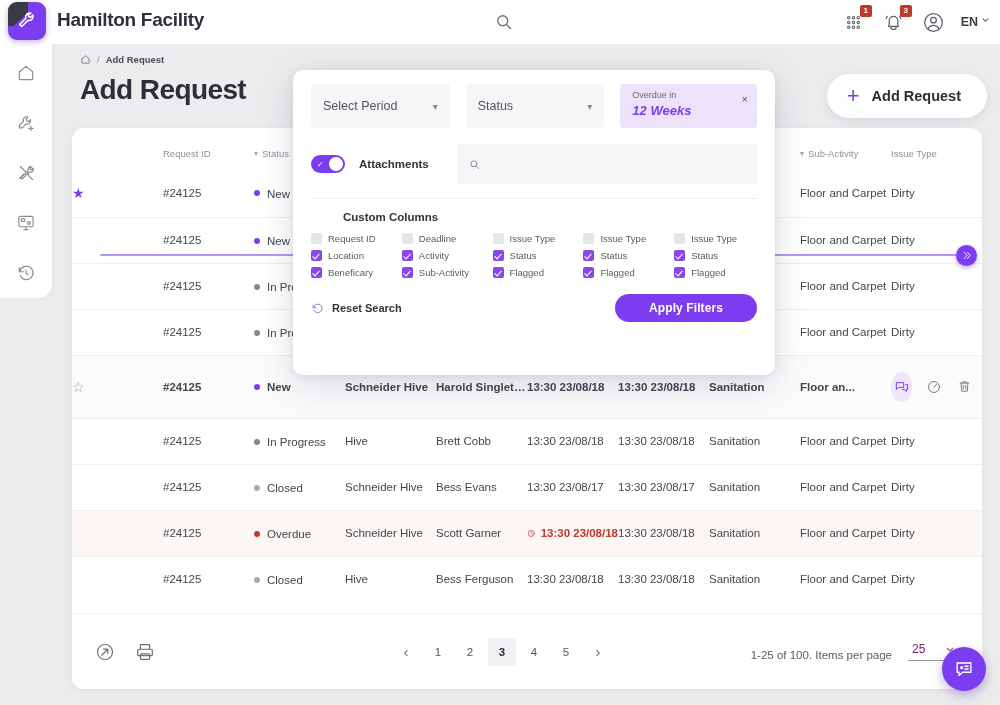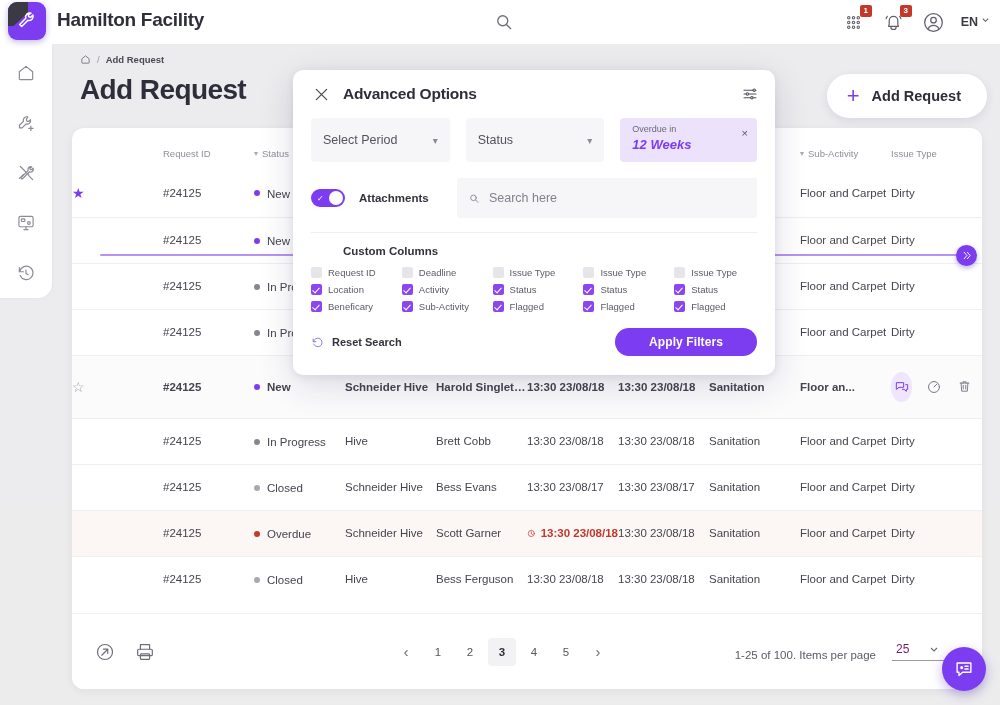--- a/index.html
+++ b/index.html
@@ -142,21 +142,21 @@
   .foot-left { display: flex; align-items: center; gap: 18px; margin-left: 22px; }
   .foot-ico { color: #6e6e7a; cursor: pointer; display: flex; }
   .pager { position: absolute; left: 320px; display: flex; align-items: center; gap: 4px; }
   .pg {
     min-width: 28px; height: 28px; padding: 0 6px; border-radius: 4px; border: none; background: transparent;
     font-size: 11.5px; color: #55555f; cursor: pointer; font-family: inherit;
     display: flex; align-items: center; justify-content: center;
   }
   .pg.active { background: #f2f2f5; font-weight: 700; color: #2e2e3a; }
   .pg.arrow { color: #6b6b76; font-size: 15px; }
-  .foot-right { position: absolute; right: 38px; display: flex; align-items: flex-end; gap: 16px; }
+  .foot-right { position: absolute; right: 22px; display: flex; align-items: flex-end; gap: 16px; }
   .ipp { font-size: 11.5px; color: #5b5b66; }
   .ipp-sel {
     display: flex; align-items: center; gap: 20px; border-bottom: 1px solid #9a9aa4;
     padding: 0 2px 4px 4px; font-size: 12px; color: #701a75; cursor: pointer; min-width: 52px;
   }
 
   
   .fab {
     position: absolute; right: 14px; bottom: 14px; width: 44px; height: 44px;
     border-radius: 50%; background: #7c3df0; display: flex; align-items: center; justify-content: center;
@@ -590,36 +590,20 @@
     <div class="fab">
       <svg width="22" height="22" viewBox="0 0 24 24" fill="none" stroke="#fff" stroke-width="1.5" stroke-linecap="round" stroke-linejoin="round">
         <path d="M4.5 5.5h15v10h-9l-4 3.5v-3.5h-2z"></path>
           <path d="M13 9h3.5M13 12h3.5"></path>
           <circle cx="9.5" cy="10.5" r=".9" fill="#fff"></circle>
       </svg>
     </div>
   </div>
 
   <div class="modal">
-    <div class="modal-head">
-      <span class="modal-close">
-        <svg width="15" height="15" viewBox="0 0 16 16" fill="none" stroke="currentColor" stroke-width="1.3" stroke-linecap="round">
-            <path d="M2.5 2.5l11 11M13.5 2.5l-11 11"></path>
-          </svg>
-      </span>
-      <span class="modal-title">Advanced Options</span>
-      <span class="modal-sliders">
-        <svg width="18" height="18" viewBox="0 0 24 24" fill="none" stroke="currentColor" stroke-width="1.4" stroke-linecap="round">
-            <path d="M4 7h12M19 7h1M4 12h3M10 12h10M4 17h9M16 17h4"></path>
-            <circle cx="17.5" cy="7" r="1.6"></circle>
-            <circle cx="8.5" cy="12" r="1.6"></circle>
-            <circle cx="14.5" cy="17" r="1.6"></circle>
-          </svg>
-      </span>
-    </div>
 
     <div class="filters-row">
       <div class="sel">
         <span>Select Period</span>
         <span class="chev2">▾</span>
       </div>
       <div class="sel">
         <span>Status</span>
         <span class="chev2">▾</span>
       </div>
@@ -634,21 +618,20 @@
       <span class="toggle">
         <span class="check">✓</span>
         <span class="knob"></span>
       </span>
       <span class="attach-lbl">Attachments</span>
       <span class="search-box">
         <svg width="11" height="11" viewBox="0 0 24 24" fill="none" stroke="#82828d" stroke-width="2" stroke-linecap="round">
             <circle cx="10.5" cy="10.5" r="6.5"></circle>
             <line x1="15.5" y1="15.5" x2="21" y2="21"></line>
           </svg>
-        <input type="text" placeholder="Search here" style="">
       </span>
     </div>
 
     <div class="divider"></div>
     <div class="cc-title">Custom Columns</div>
     <div class="cc-grid" id="ccgrid">
         <div class="cc">
           <span class="cb "></span>
           <span class="cc-lbl">Request ID</span>
         </div>

